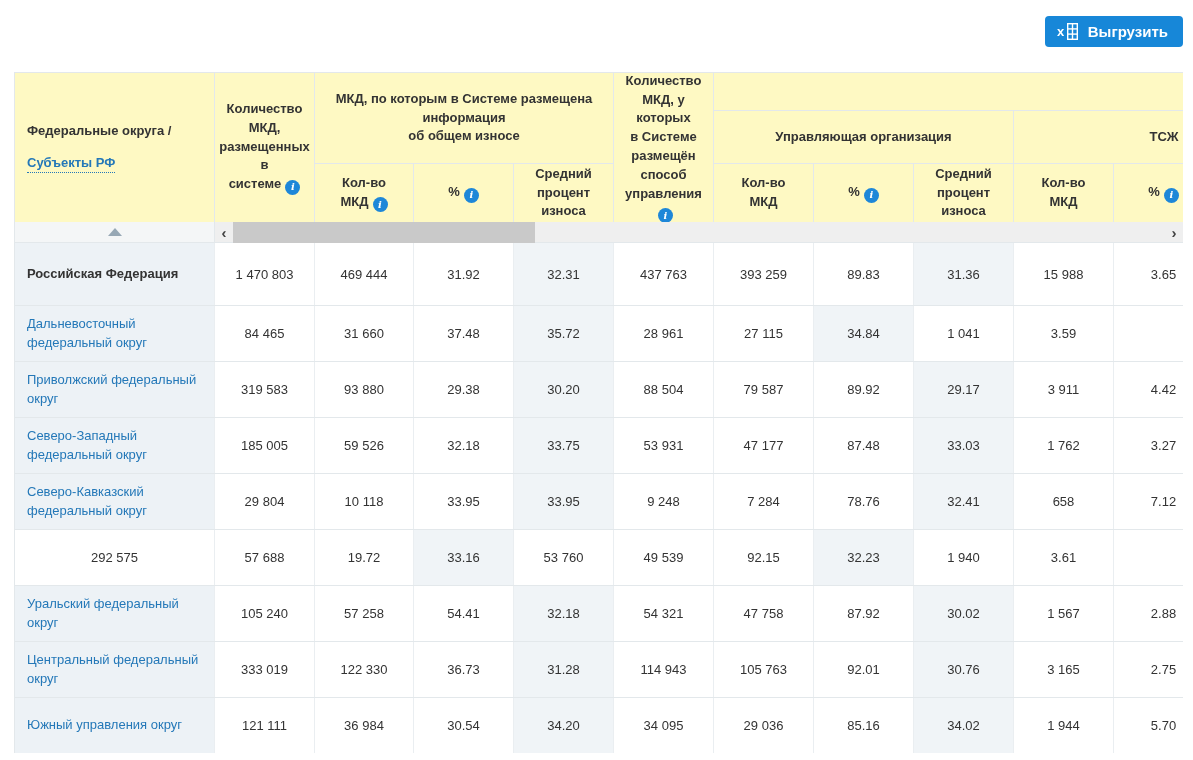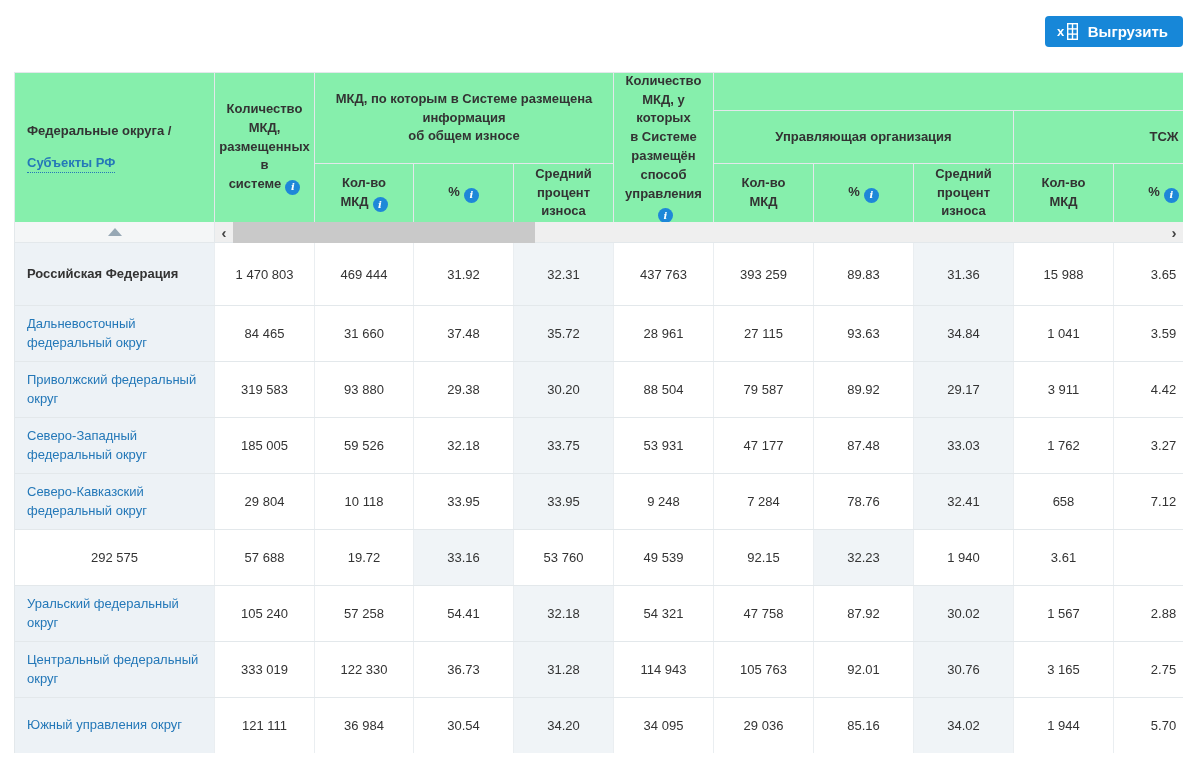--- a/index.html
+++ b/index.html
@@ -23,21 +23,21 @@
     overflow:hidden; border-left:1px solid #e3e8eb; border-top:1px solid #e3e8eb;
     background:#fff;
   }
   .grid {
     display:grid; width:1300px;
     grid-template-columns:200px 100px 99px 100px 100px 100px 100px 100px 100px 100px 100px 101px;
   }
   
   .ghead { grid-template-rows:38px 53px 58px; background:#f4f6f7; }
   .hcell {
-    background:#86efac; border-right:1px solid #e3e8eb;
+    background:#fef9c3; border-right:1px solid #e3e8eb;
     display:flex; align-items:center; justify-content:center; text-align:center;
     font-size:13px; font-weight:bold; line-height:1.45; padding:2px 3px;
     white-space:pre-line;
   }
   .hcell.bb { border-bottom:1px solid #e3e8eb; }
   .region-head {
     grid-column:1; grid-row:1/4; justify-content:flex-start; text-align:left;
     align-items:center; padding-left:12px; white-space:normal;
   }
   .c-total  { grid-column:2; grid-row:1/4; }
@@ -198,21 +198,20 @@
     <div class="grid row">
       <div class="cell name-cell">
         <span class="region-link">Дальневосточный федеральный округ</span>
       </div>
       <div class="cell num">84 465</div>
       <div class="cell num">31 660</div>
       <div class="cell num">37.48</div>
       <div class="cell num tint">35.72</div>
       <div class="cell num">28 961</div>
       <div class="cell num">27 115</div>
-      <div class="cell num">93.63</div>
       <div class="cell num tint">34.84</div>
       <div class="cell num">1 041</div>
       <div class="cell num">3.59</div>
 
     </div>
 
     <div class="grid row">
       <div class="cell name-cell">
         <span class="region-link">Приволжский федеральный округ</span>
       </div>

